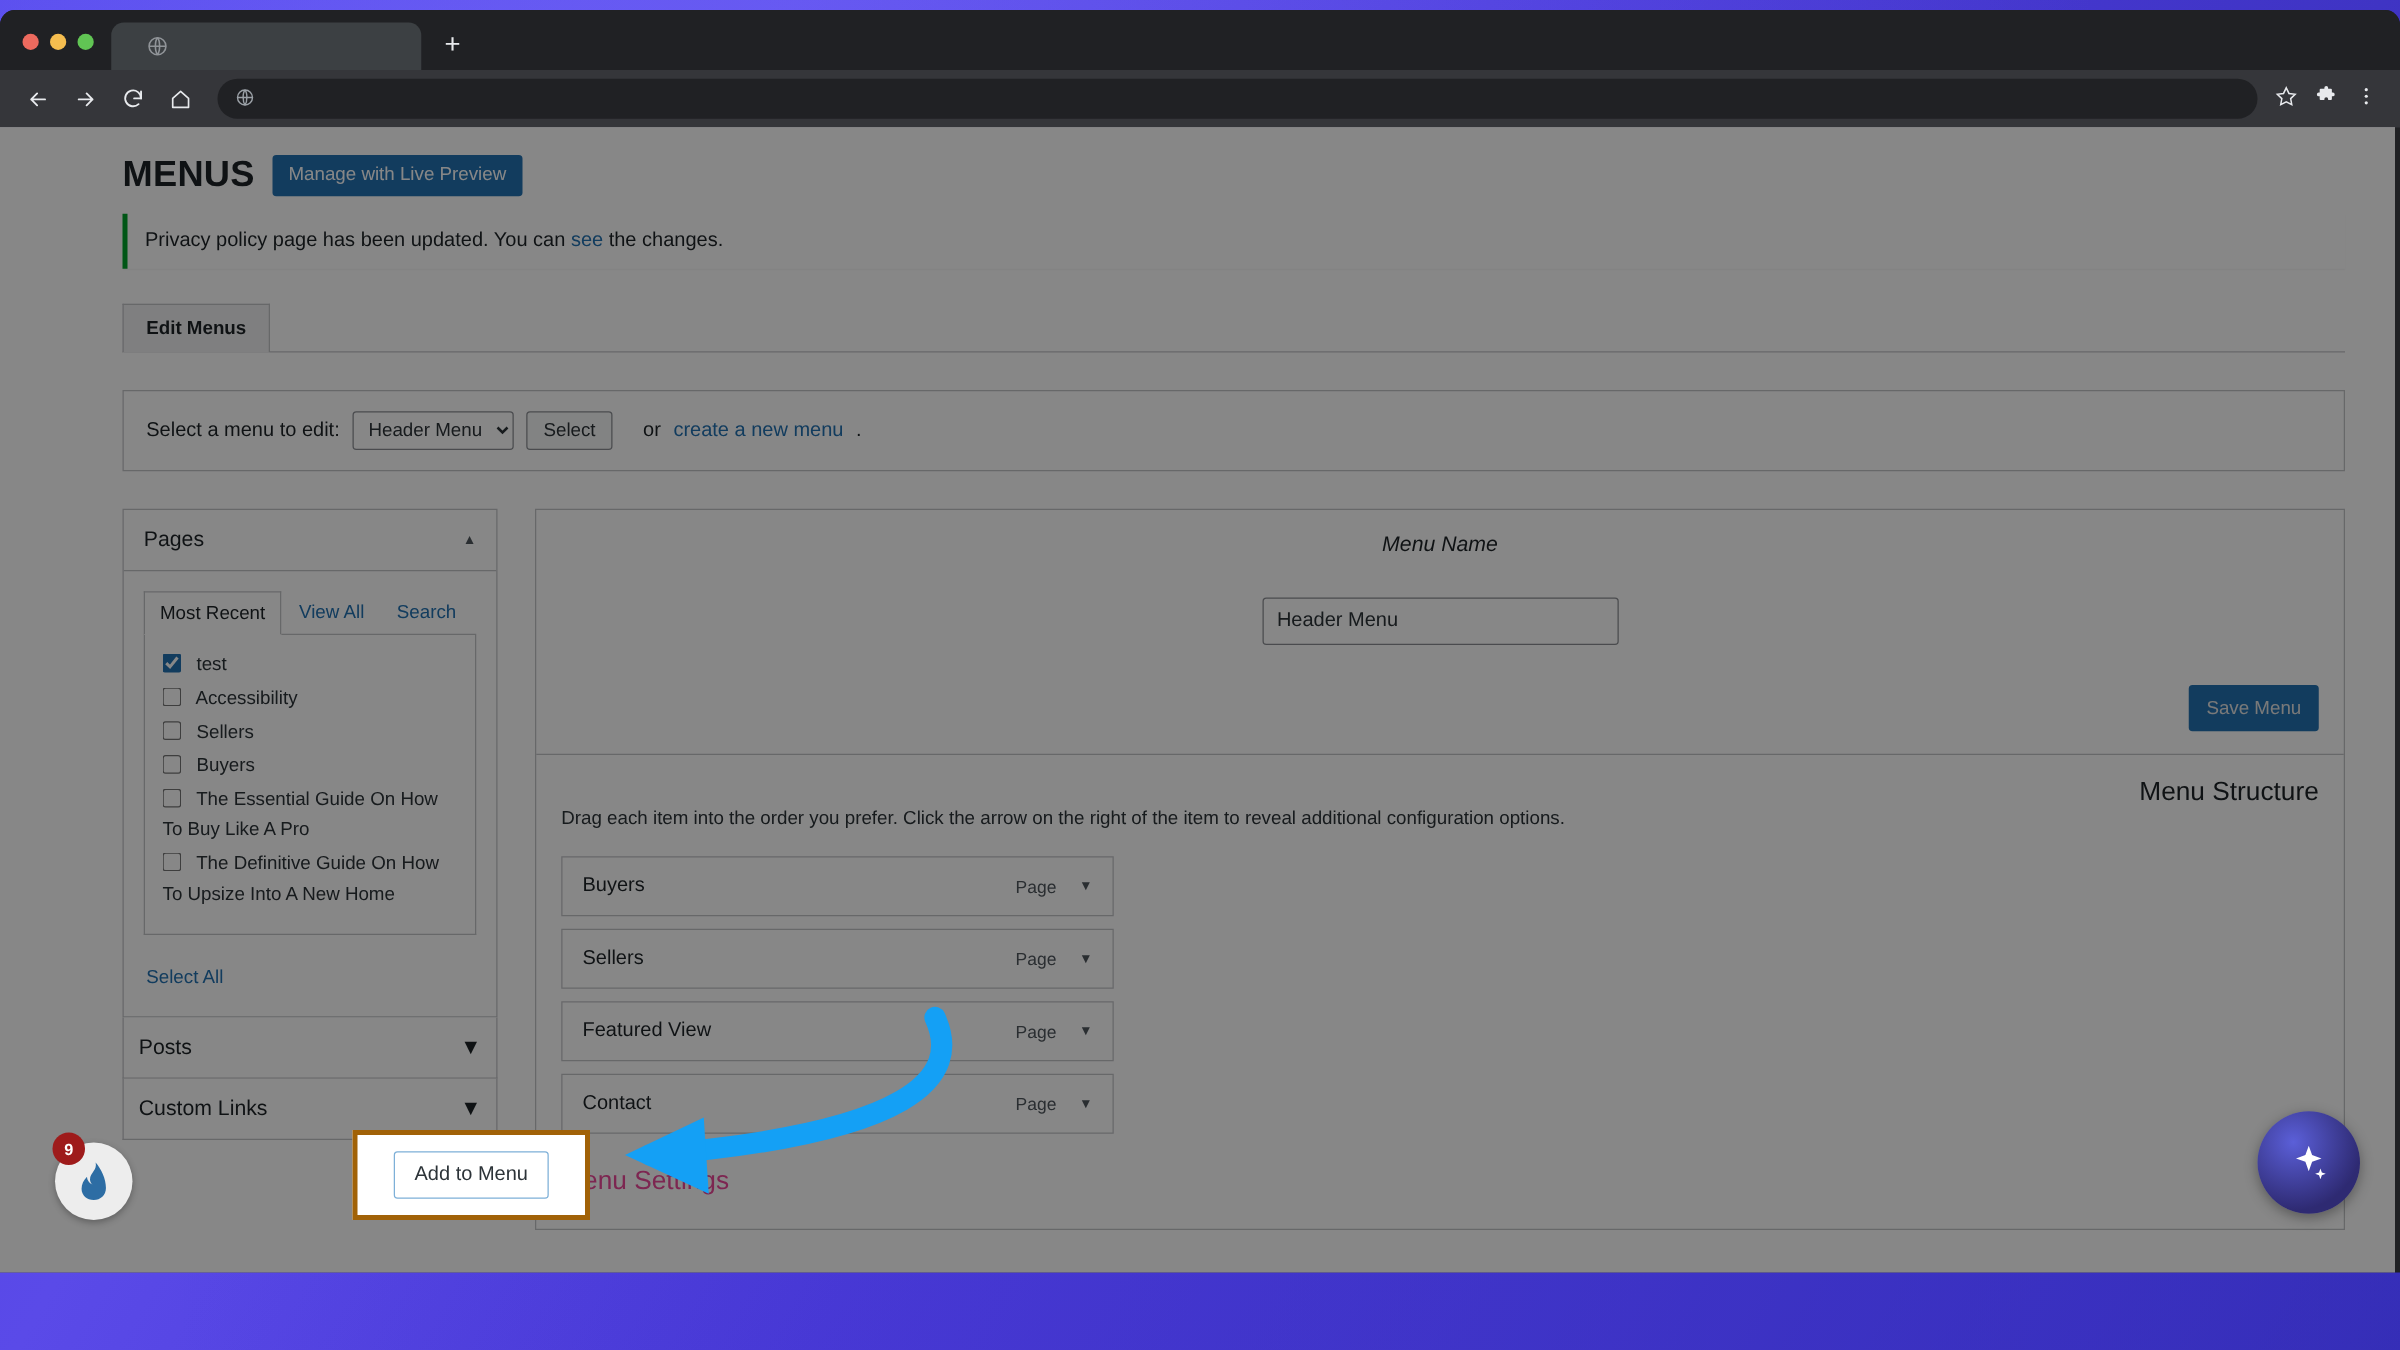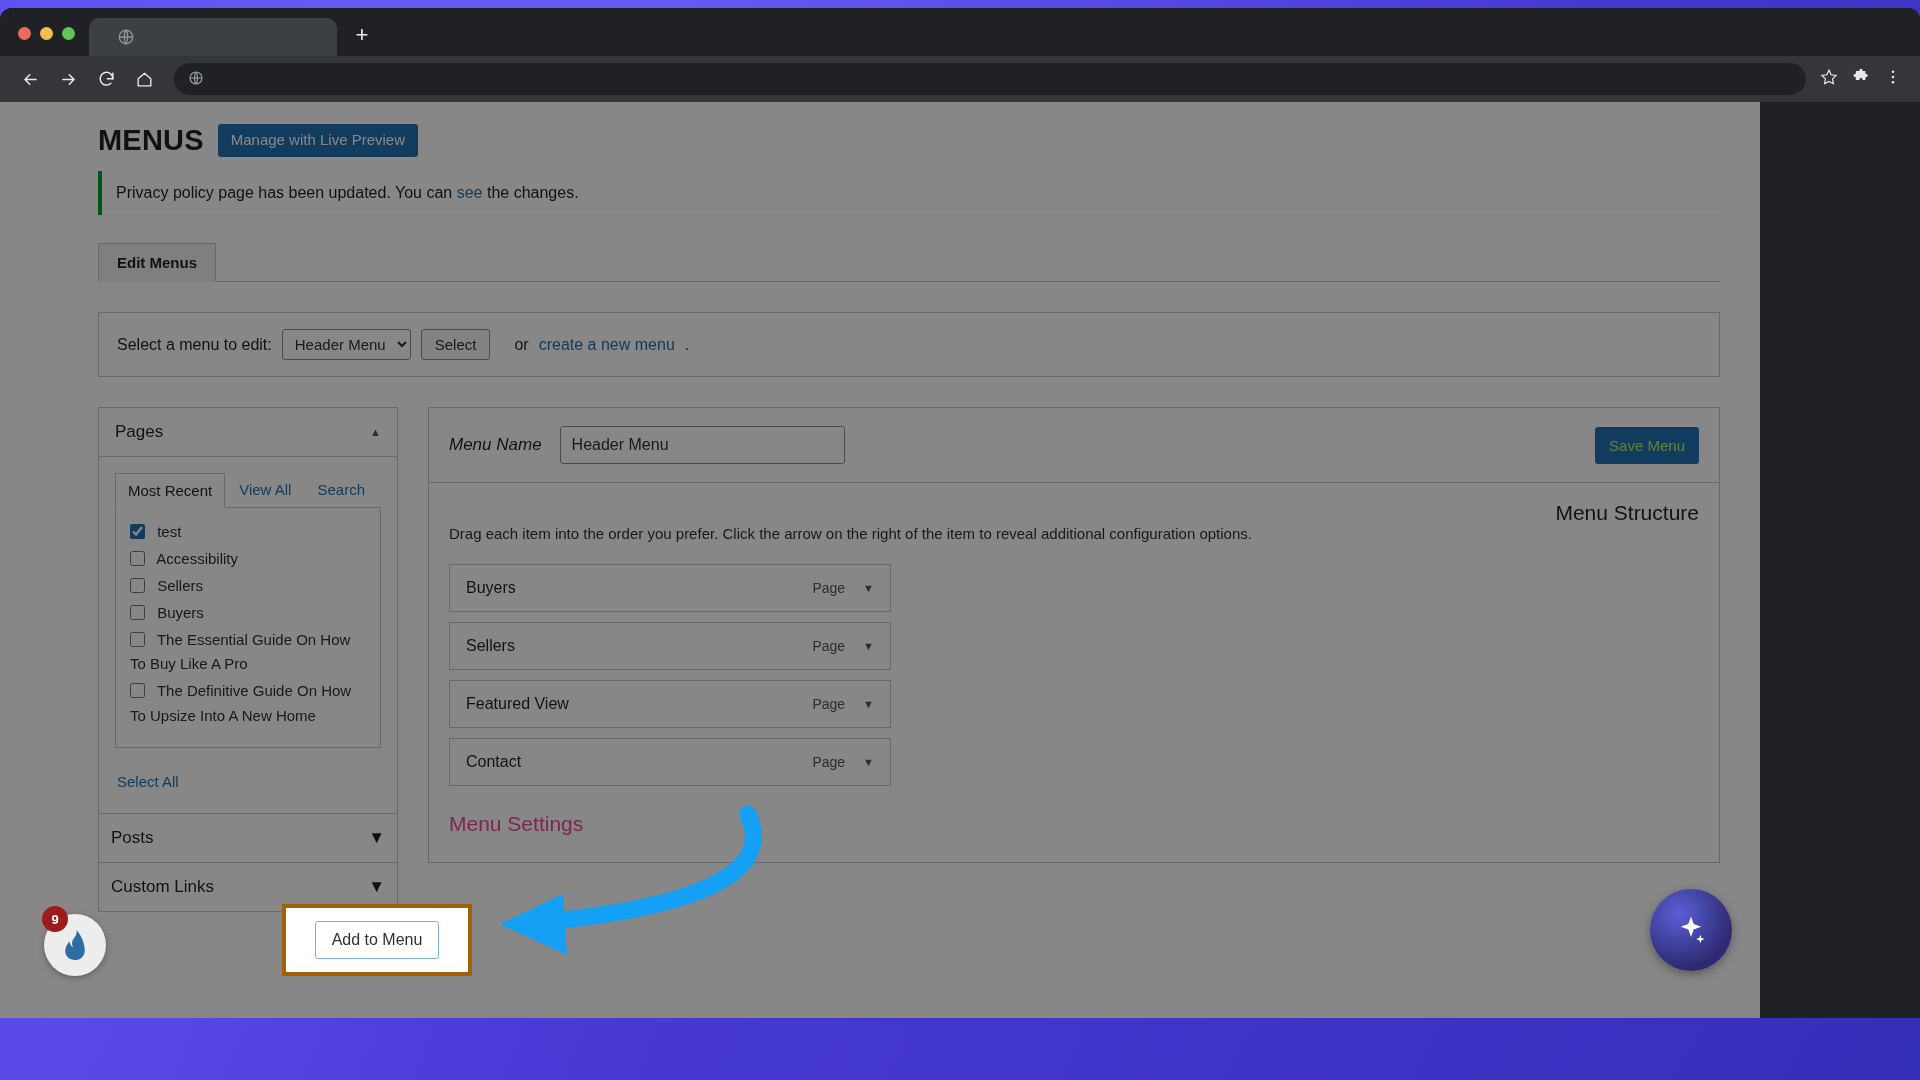--- a/index.html
+++ b/index.html
@@ -56,21 +56,21 @@
   }
   .omnibox {
     flex:1; height:32px; background:#202124; border-radius:16px;
     display:flex; align-items:center; padding: 0 14px; margin: 0 8px; gap:10px;
     color:#9aa0a6; font-size:13px;
   }
   .tb-right { display:flex; align-items:center; gap:14px; padding-right: 4px; }
 
   
   #page {
-    position:absolute; left:0; top:94px; width:1760px; height:916px;
+    position:absolute; left:0; top:94px; width:1916px; height:916px;
     background:#ffffff; overflow:hidden;
   }
   #dimmer {
     position:absolute; inset:0; background: rgba(0,0,0,0.47); z-index:60; pointer-events:none;
   }
   .wp-wrap { padding: 14px 40px 0 98px; position:relative; }
 
   .page-title-row { display:flex; align-items:center; gap:14px; margin: 8px 0 14px 0; }
   .page-title {
     font-size: 29px; font-weight: 700; letter-spacing: .2px; color:#1d2327;
@@ -148,30 +148,30 @@
 
   .acc-collapsed {
     border:1px solid #c3c4c7; border-top:none; background:#fff;
     display:flex; align-items:center; justify-content:space-between;
     padding: 14px 12px; font-size:17px; color:#1d2327; cursor:pointer;
   }
 
   
   .right-col { flex:1; border:1px solid #c3c4c7; background:#fff; }
   .menu-name-row {
-    display:flex; align-items:center; gap:18px; padding: 18px 20px;
-    border-bottom:1px solid #c3c4c7; position:relative;
+    display:flex; align-items:center; gap:32px; padding: 18px 20px;
+    border-bottom:1px solid #c3c4c7; position:relative;flex-direction:column;
   }
   .menu-name-label { font-style: italic; font-size:17px; color:#1d2327; }
   .menu-name-input {
     font-family:"Liberation Sans", sans-serif; font-size:16px; padding: 9px 11px;
     border:1px solid #8c8f94; border-radius:3px; width: 285px; color:#2c3338; background:#fff;
   }
   .btn-save {
-    margin-left:auto; background:#2271b1; color:#bef264; border:none; border-radius:3px;
+    margin-left:auto; background:#2271b1; color:#e5e5e5; border:none; border-radius:3px;
     font-size:15px; padding: 10px 14px; cursor:pointer; font-family:"Liberation Sans", sans-serif;
   }
   .struct-body { padding: 18px 20px 26px 20px; }
   .struct-title { font-size:21px; color:#1d2327; font-weight:400;text-align:right; }
   .struct-desc { font-size:15px; color:#2c3338; margin-bottom: 22px; }
   .menu-item {
     border:1px solid #c3c4c7; background:#fff; margin-bottom: 10px;
     display:flex; align-items:center; padding: 14px 16px; width: 442px;
     font-size:16px; color:#1d2327; cursor:move;
   }

